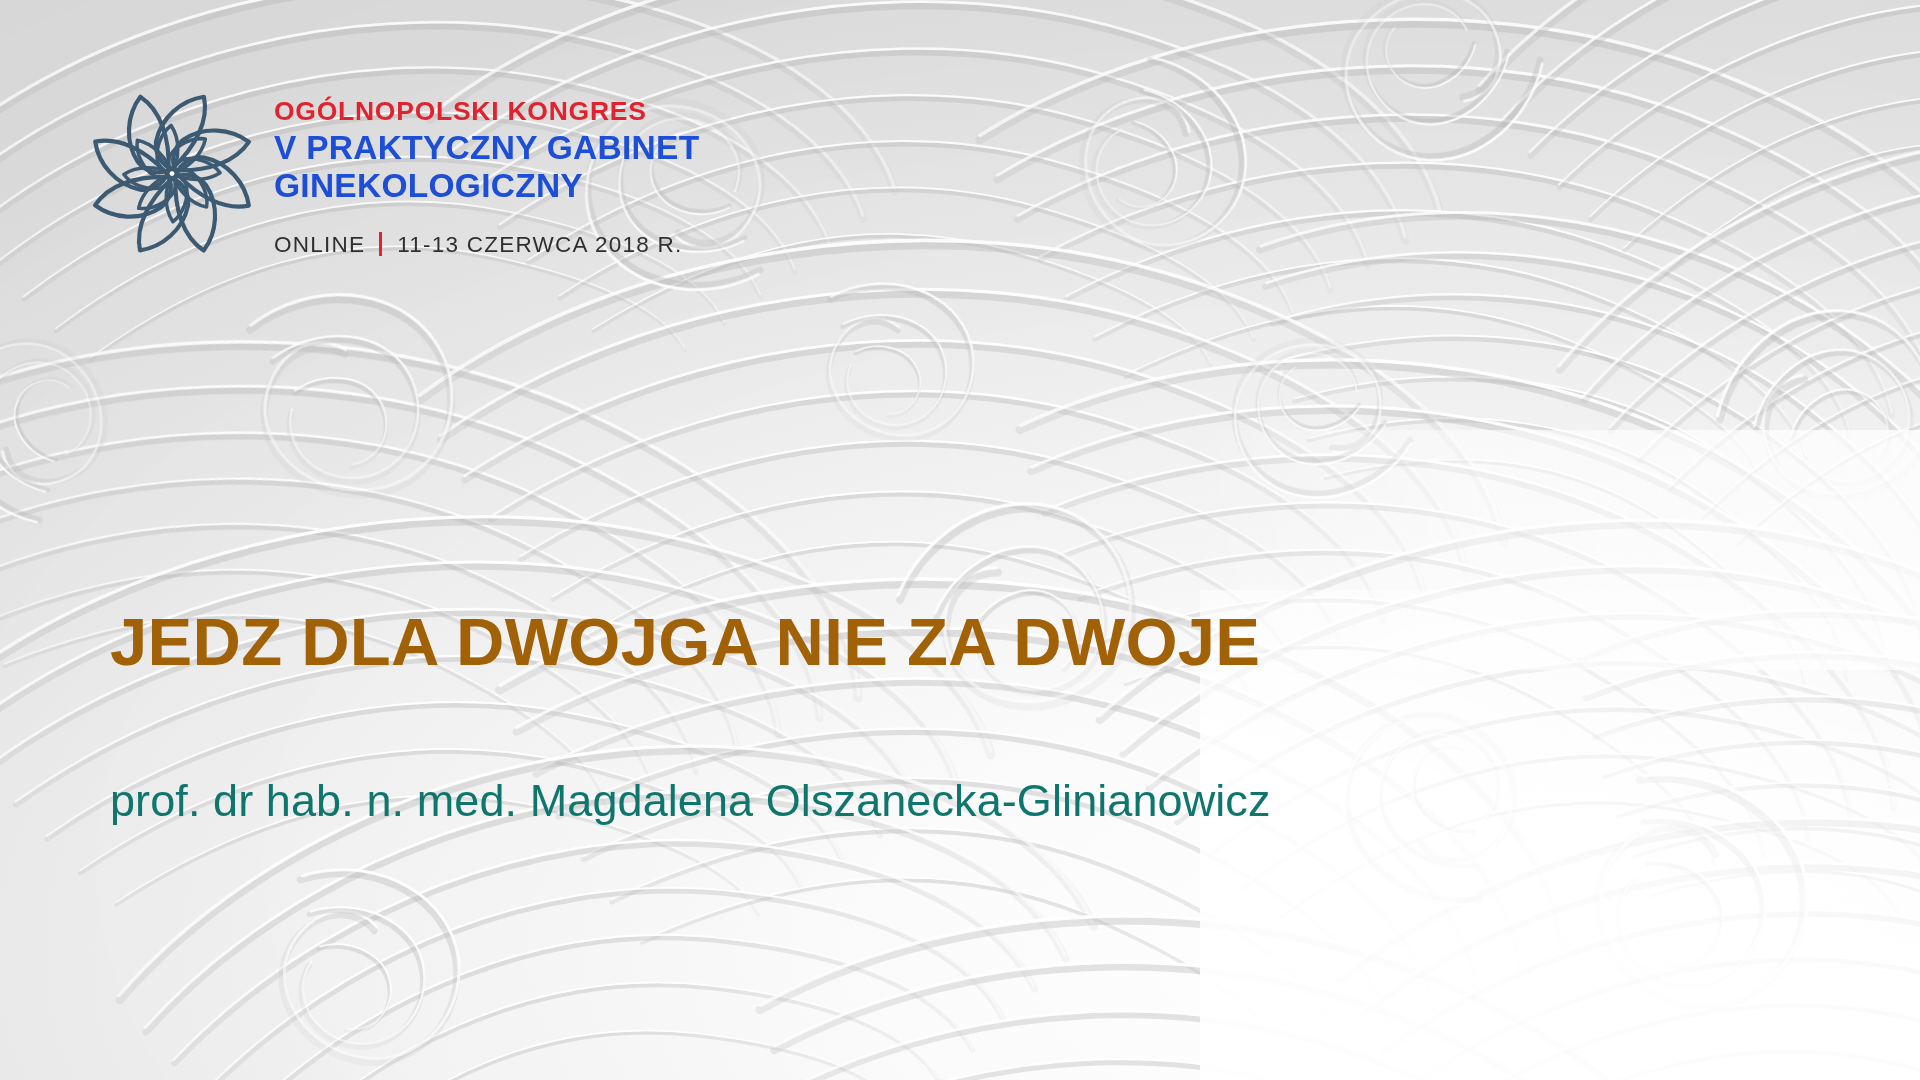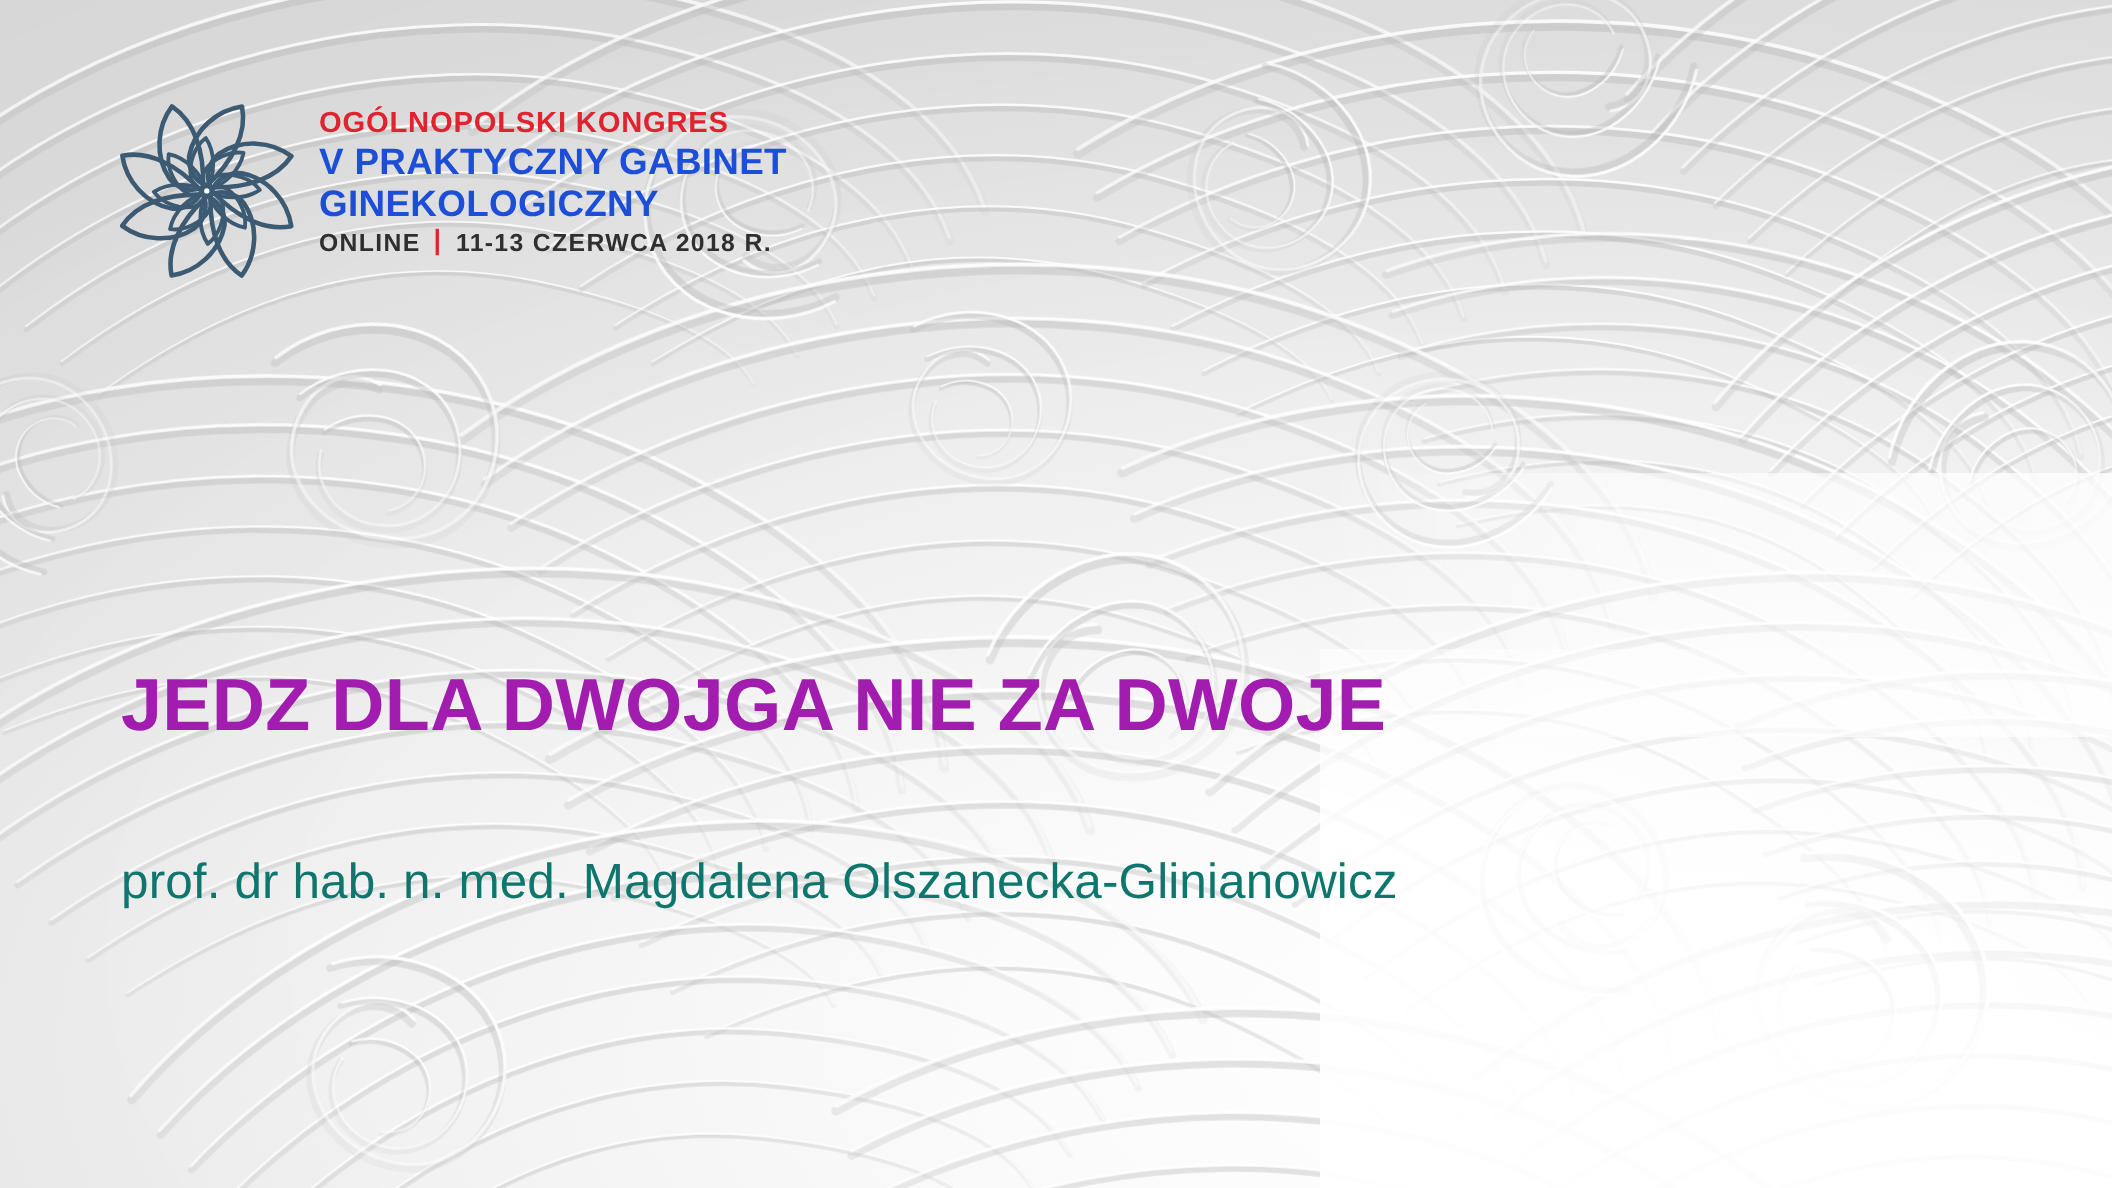--- a/index.html
+++ b/index.html
@@ -38,21 +38,21 @@
     pointer-events:none;
   }
   .vignette {
     position:absolute; inset:0;
     background:radial-gradient(130% 120% at 70% 80%, rgba(255,255,255,0) 40%, rgba(0,0,0,.035) 100%);
     pointer-events:none;
   }
 
   
   #logo-block {
-    position:absolute; left:108px; top:84px;
+    position:absolute; left:92px; top:84px;
     display:flex; align-items:flex-start;
   }
   #logo-mark { width:160px; height:176px; position:relative; flex:0 0 auto; }
   #logo-mark svg { width:100%; height:100%; display:block; }
 
   #logo-text { margin-left:22px; padding-top:14px; }
 
   .line-kongres {
     color:#e0232e;
     font-weight:bold;
@@ -64,39 +64,39 @@
   .line-main {
     color:#1d4ed8;
     font-weight:bold;
     font-size:33.5px;
     letter-spacing:.008em;
     line-height:1.12;
     white-space:nowrap;
   }
   .line-main.l1 { margin-top:4px; }
   .line-date {
-    margin-top:4px;
+    margin-top:28px;
     color:#2f2f2f;
     font-size:22.5px;
     letter-spacing:.055em;
     white-space:nowrap;
-    display:flex; align-items:flex-start;font-weight:bold;
+    display:flex; align-items:flex-start;
   }
   .date-sep {
     display:inline-block;
     width:3px; height:24px;
     background:#e0232e;
     margin:0 15px 0 14px;
     flex:0 0 auto;
   }
 
   
   #main-title {
     position:absolute; left:110px; top:608px;
-    color:#a21caf;
+    color:#a16207;
     font-weight:bold;
     font-size:67px;
     letter-spacing:.004em;
     line-height:1;
     white-space:nowrap;
   }
 
   
   #speaker-name {
     position:absolute; left:110px; top:778px;

